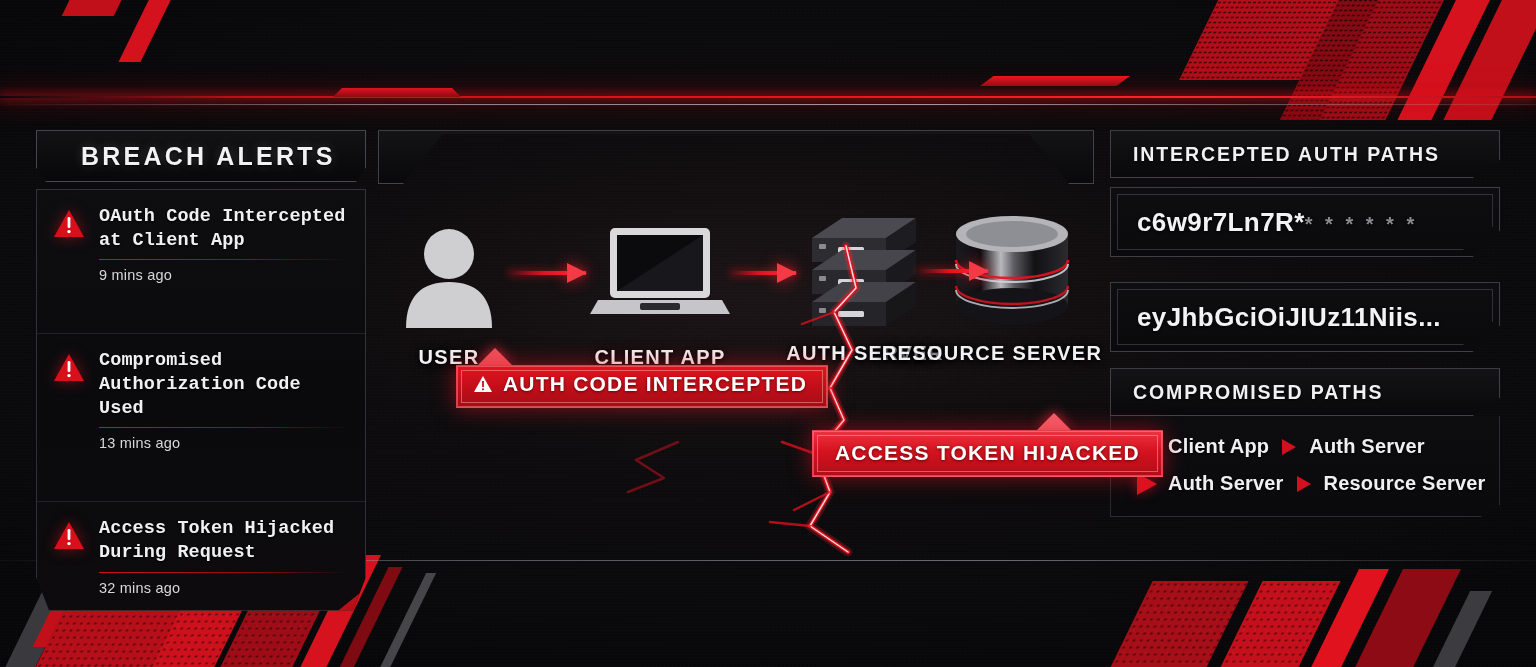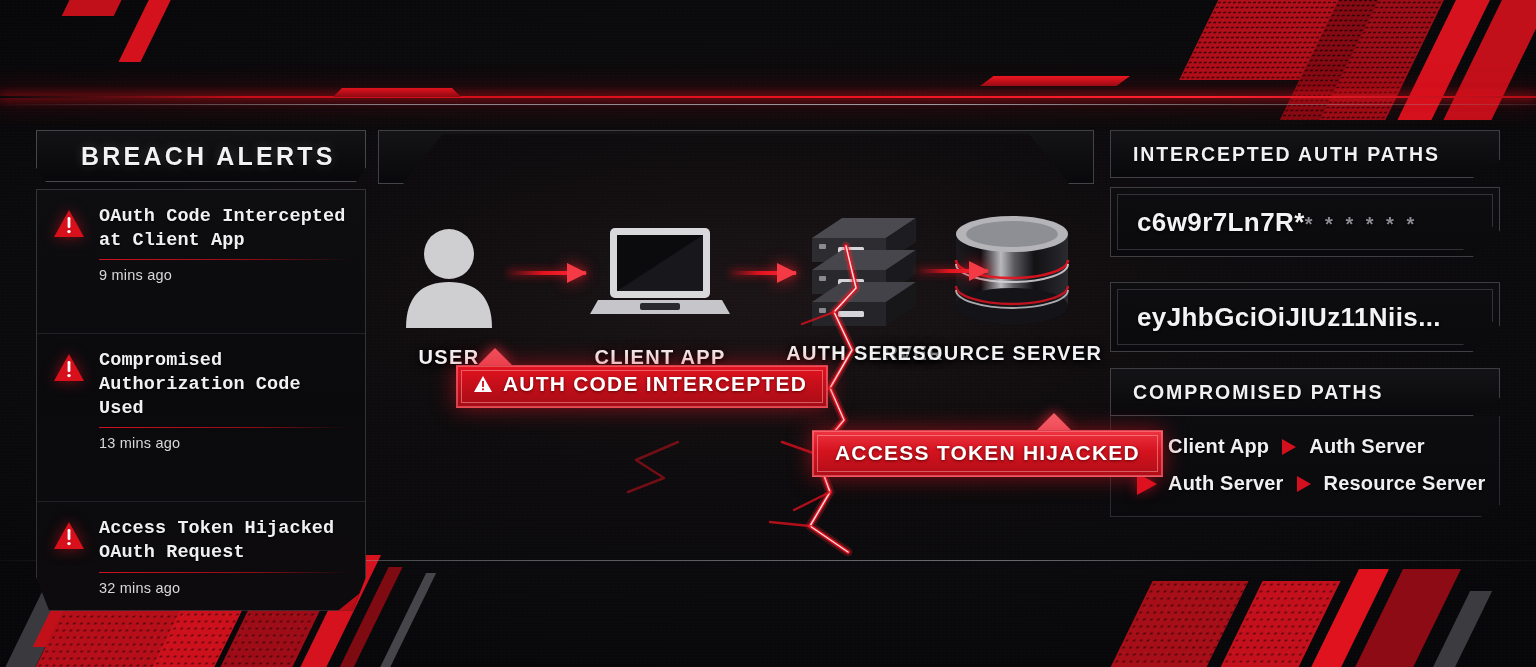--- a/index.html
+++ b/index.html
@@ -272,21 +272,21 @@
 
       <div class="alert">
         <span class="tri">
           <svg width="32" height="29" viewBox="0 0 32 29">
               <path d="M16 1 L31 28 L1 28 Z" fill="#d8101c"></path>
               <rect x="14.6" y="8" width="2.8" height="11" rx="1.2" fill="#fff"></rect>
               <circle cx="16" cy="22.6" r="1.7" fill="#fff"></circle>
             </svg>
         </span>
         <div class="alert-txt">
-          <div class="alert-title">Access Token Hijacked OAuth Request</div>
+          <div class="alert-title">Access Token Hijacked During Request</div>
           <div class="alert-rule"></div>
           <div class="alert-time">32 mins ago</div>
         </div>
       </div>
 
       <div id="alerts-corner"></div>
     </div>
   </section>
 
   <section id="center">

